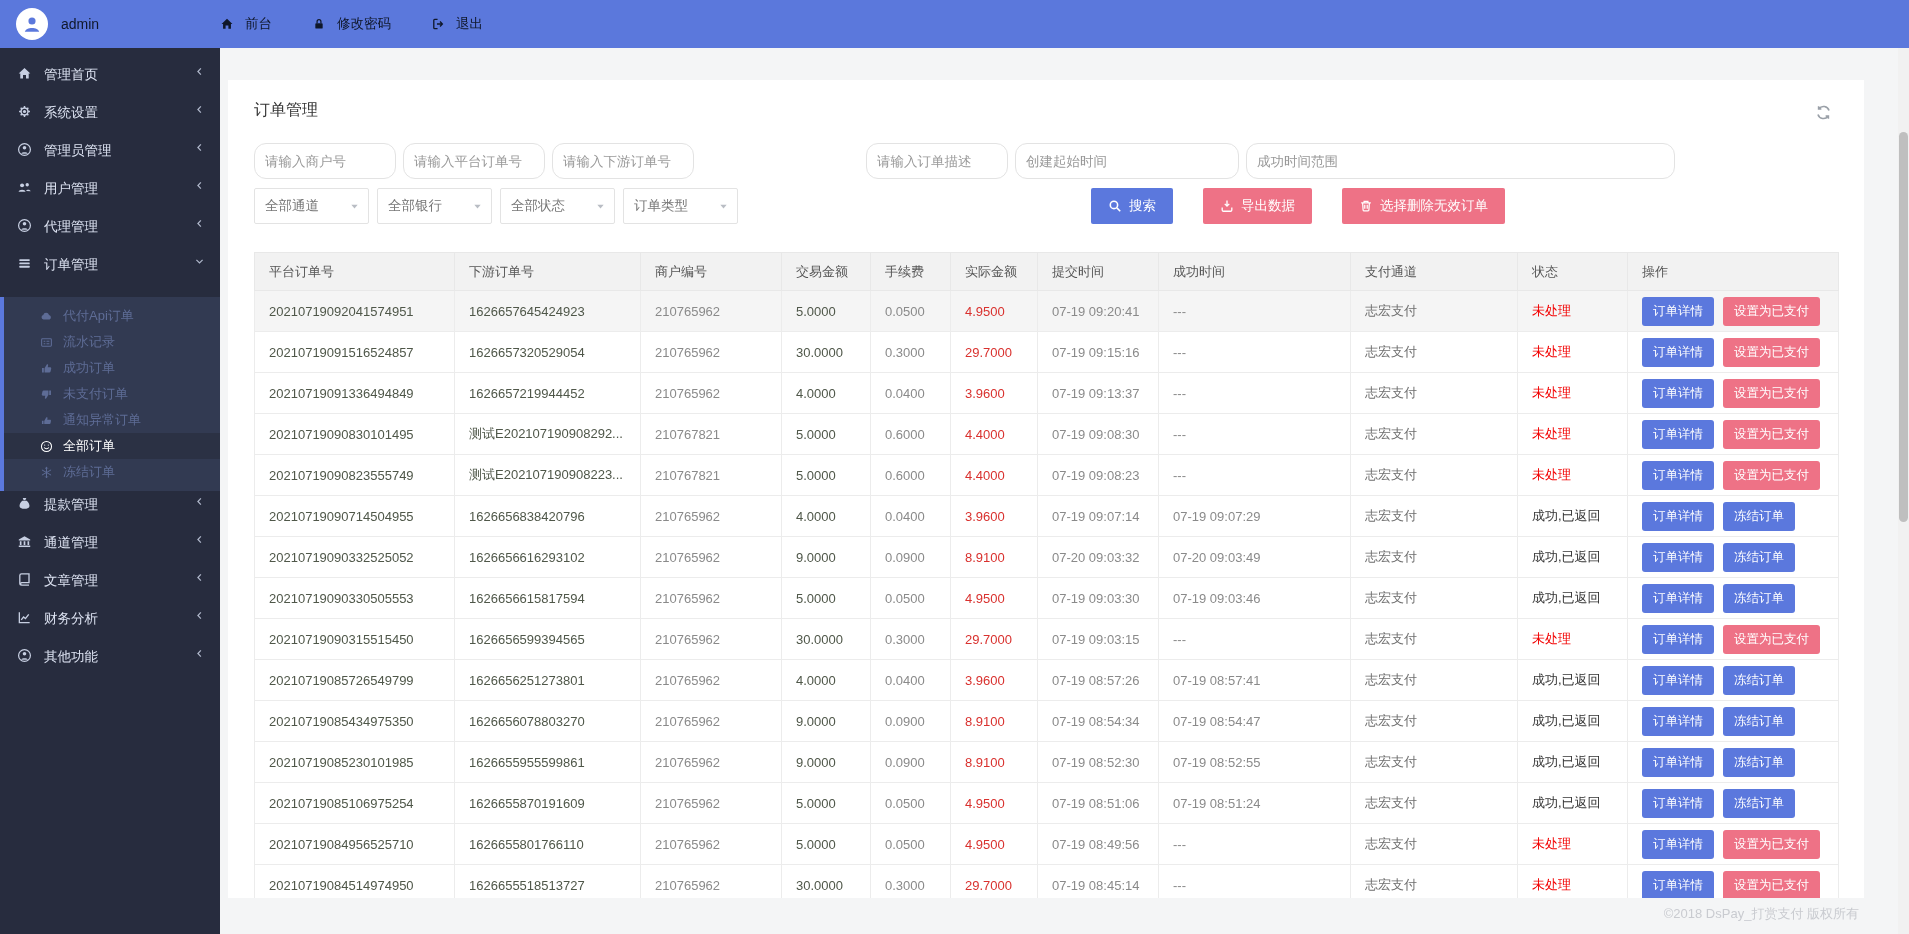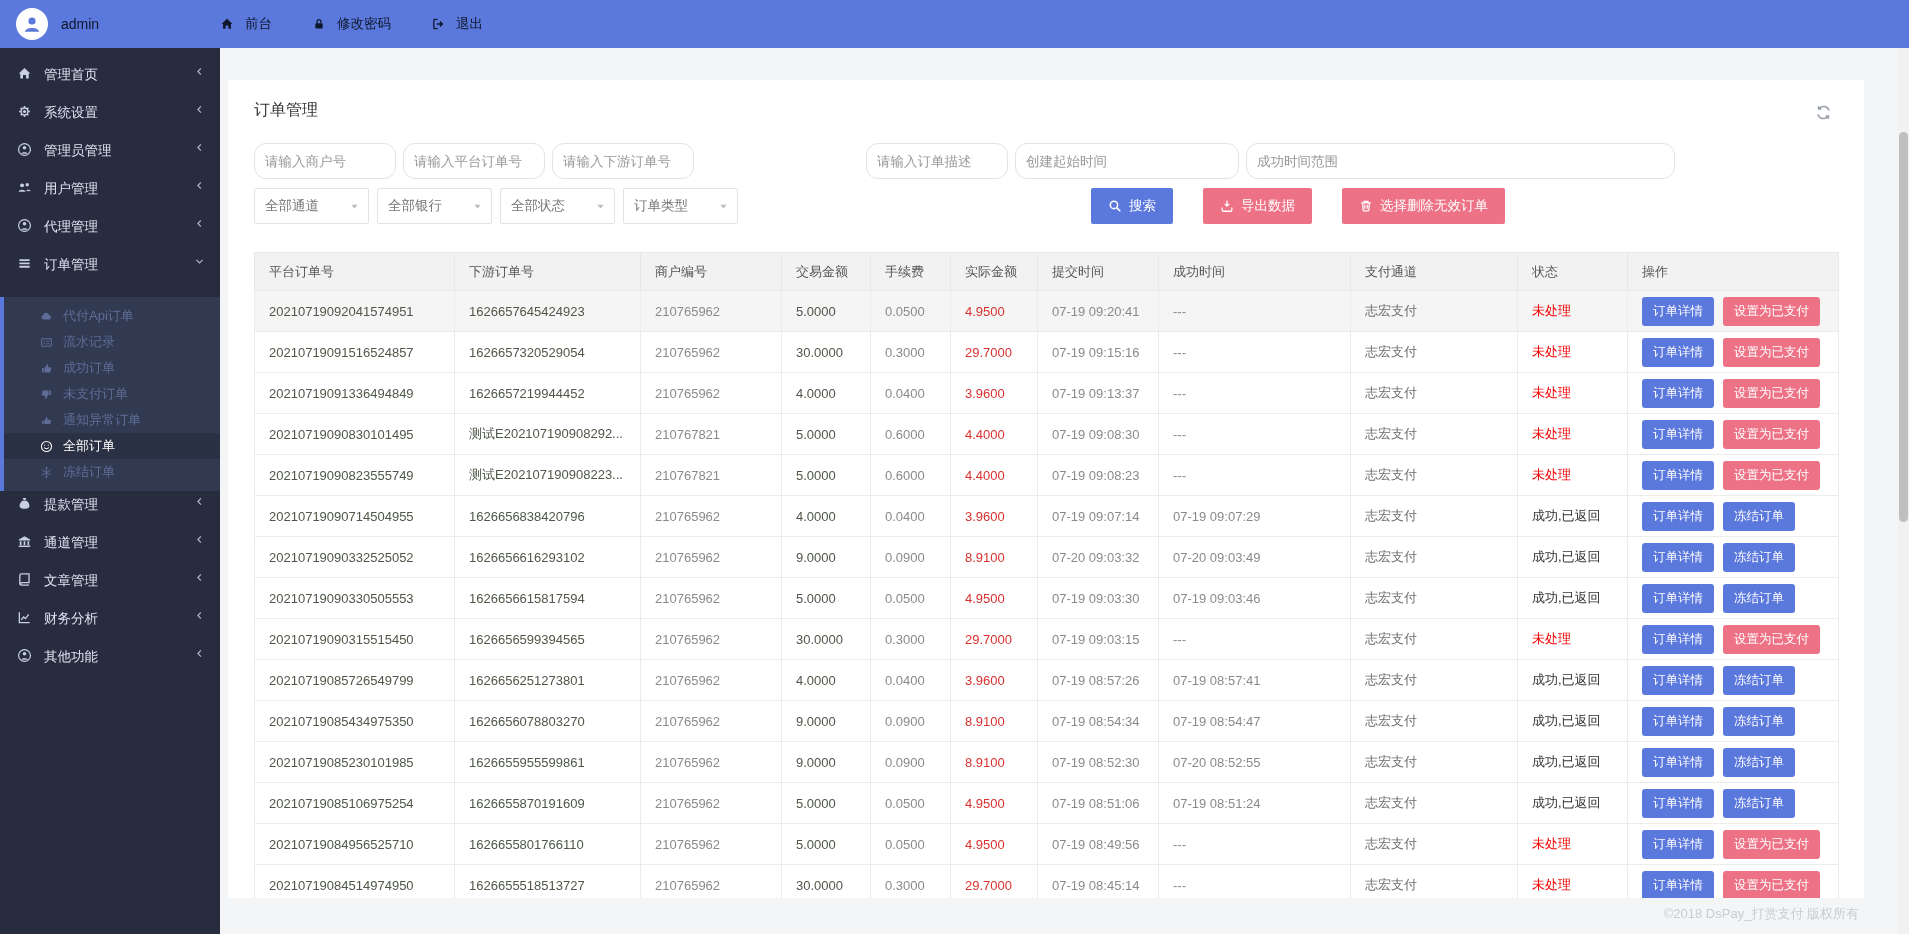--- a/index.html
+++ b/index.html
@@ -596,21 +596,21 @@
               <td><button class="tbtn blue">订单详情</button><button class="tbtn blue">冻结订单</button></td>
             </tr>
             <tr>
               <td class="num">20210719085230101985</td>
               <td class="num">1626655955599861</td>
               <td>210765962</td>
               <td class="num">9.0000</td>
               <td>0.0900</td>
               <td class="red">8.9100</td>
               <td>07-19 08:52:30</td>
-              <td>07-20 08:52:55</td>
+              <td>07-19 08:52:55</td>
               <td class="chan">志宏支付</td>
               <td class="status success">成功,已返回</td>
               <td><button class="tbtn blue">订单详情</button><button class="tbtn blue">冻结订单</button></td>
             </tr>
             <tr>
               <td class="num">20210719085106975254</td>
               <td class="num">1626655870191609</td>
               <td>210765962</td>
               <td class="num">5.0000</td>
               <td>0.0500</td>

